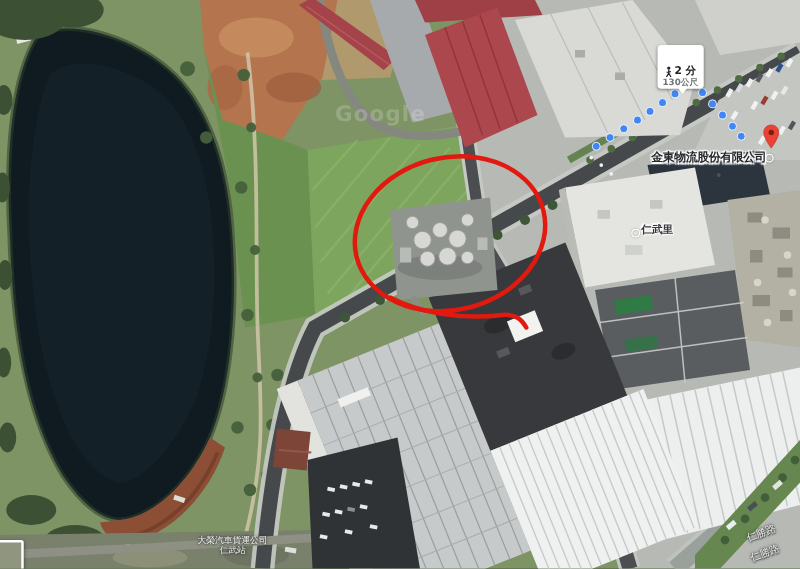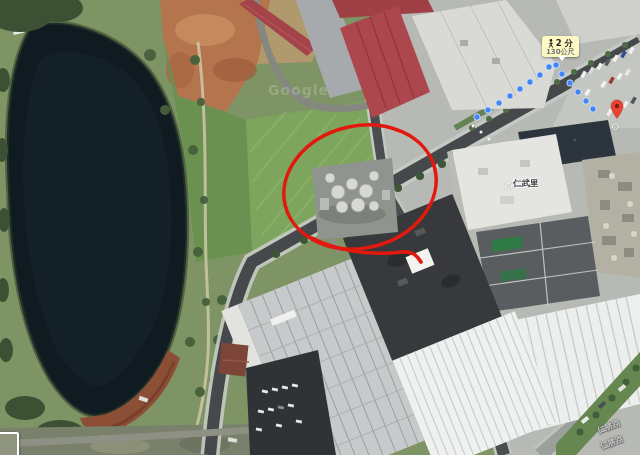--- a/index.html
+++ b/index.html
@@ -13,28 +13,28 @@
   .poi-label{color:#33363a;font-size:8.5px;font-weight:700;white-space:nowrap;
     text-shadow:0 0 2px #fff,0 0 2px #fff,1px 1px 1px #fff,-1px -1px 1px #fff;}
   .road-label{color:#f4f4f0;font-size:8px;font-weight:400;white-space:nowrap;
     text-shadow:0 0 2px rgba(50,52,56,.95),0 0 2px rgba(50,52,56,.9),0 1px 1px rgba(50,52,56,.8);
     transform:rotate(-20deg);}
   .biz-label{color:#f6f6f2;font-size:7px;line-height:8px;text-align:center;white-space:nowrap;
     text-shadow:0 0 2px rgba(40,42,46,.95),0 0 2px rgba(40,42,46,.9);}
   .ring{position:absolute;border:1.6px solid #fff;border-radius:50%;
         box-shadow:0 0 1px rgba(0,0,0,.6), inset 0 0 1px rgba(0,0,0,.6);background:transparent;}
   
-  .route-bubble{position:absolute;left:526px;top:36px;background:#fef9c3;border-radius:3px;
-    padding:2px 4px 1px 4px;box-shadow:0 1px 2.5px rgba(0,0,0,.4);text-align:center;min-width:26px;margin-left:16px;}
+  .route-bubble{position:absolute;left:526px;top:36px;background:#ffffff;border-radius:3px;
+    padding:16px 4px 1px 4px;box-shadow:0 1px 2.5px rgba(0,0,0,.4);text-align:center;min-width:26px;}
   .route-bubble:after{content:"";position:absolute;left:16px;bottom:-4px;width:0;height:0;
     border-left:4px solid transparent;border-right:4px solid transparent;border-top:5px solid #fff;}
   .rb-line1{display:flex;align-items:center;justify-content:center;gap:2px;
     font-size:8.5px;font-weight:700;color:#202124;line-height:10px;}
   .rb-line2{font-size:7px;color:#70757a;line-height:8px;font-weight:bold;}
-  .watermark{color:rgba(255,255,255,.20);font-size:14px;font-weight:700;letter-spacing:1px;}
+  .watermark{color:rgba(255,255,255,.20);font-size:17px;font-weight:700;letter-spacing:1px;}
   .inset-box{position:absolute;left:-6px;top:432px;width:21px;height:28px;background:#8f957f;
     border:2px solid #fff;border-radius:2px;box-shadow:0 1px 3px rgba(0,0,0,.5);}
 </style>
 </head>
 <body>
 
 <div class="screen">
 
 <svg class="map-art" width="640" height="455" viewBox="0 0 640 455">
 
@@ -399,24 +399,29 @@
   <div class="rb-line1">
     <svg width="6" height="9" viewBox="0 0 6 9">
       <circle cx="3" cy="1.4" r="1.3" fill="#202124"></circle>
       <path d="M3 2.8 L3 5.4 M3 5.4 L1.2 8.6 M3 5.4 L4.7 8.6 M1.3 4.8 L4.7 4.3" stroke="#202124" stroke-width="1" fill="none"></path>
     </svg>
     <span>2 分</span>
   </div>
   <div class="rb-line2">130公尺</div>
 </div>
 
+<div class="overlay place-label" style="left:521px;top:120px;">金東物流股份有限公司</div>
 <span class="ring" style="left:612px;top:123px;width:5px;height:5px;"></span>
 
 <span class="ring" style="left:505px;top:183px;width:4.5px;height:4.5px;"></span>
 <div class="overlay poi-label" style="left:513px;top:178px;font-family:Liberation Serif, serif;">仁武里</div>
 
 <div class="overlay road-label" style="left:597px;top:421px;">仁勝路</div>
 <div class="overlay road-label" style="left:600px;top:437px;">仁勝路</div>
 
+<div class="overlay biz-label" style="left:140px;top:428px;width:92px;">
+  <div>大榮汽車貨運公司</div>
+  <div>仁武站</div>
+</div>
 
 <div class="inset-box"></div>
 
 </div>
 
 </body></html>

